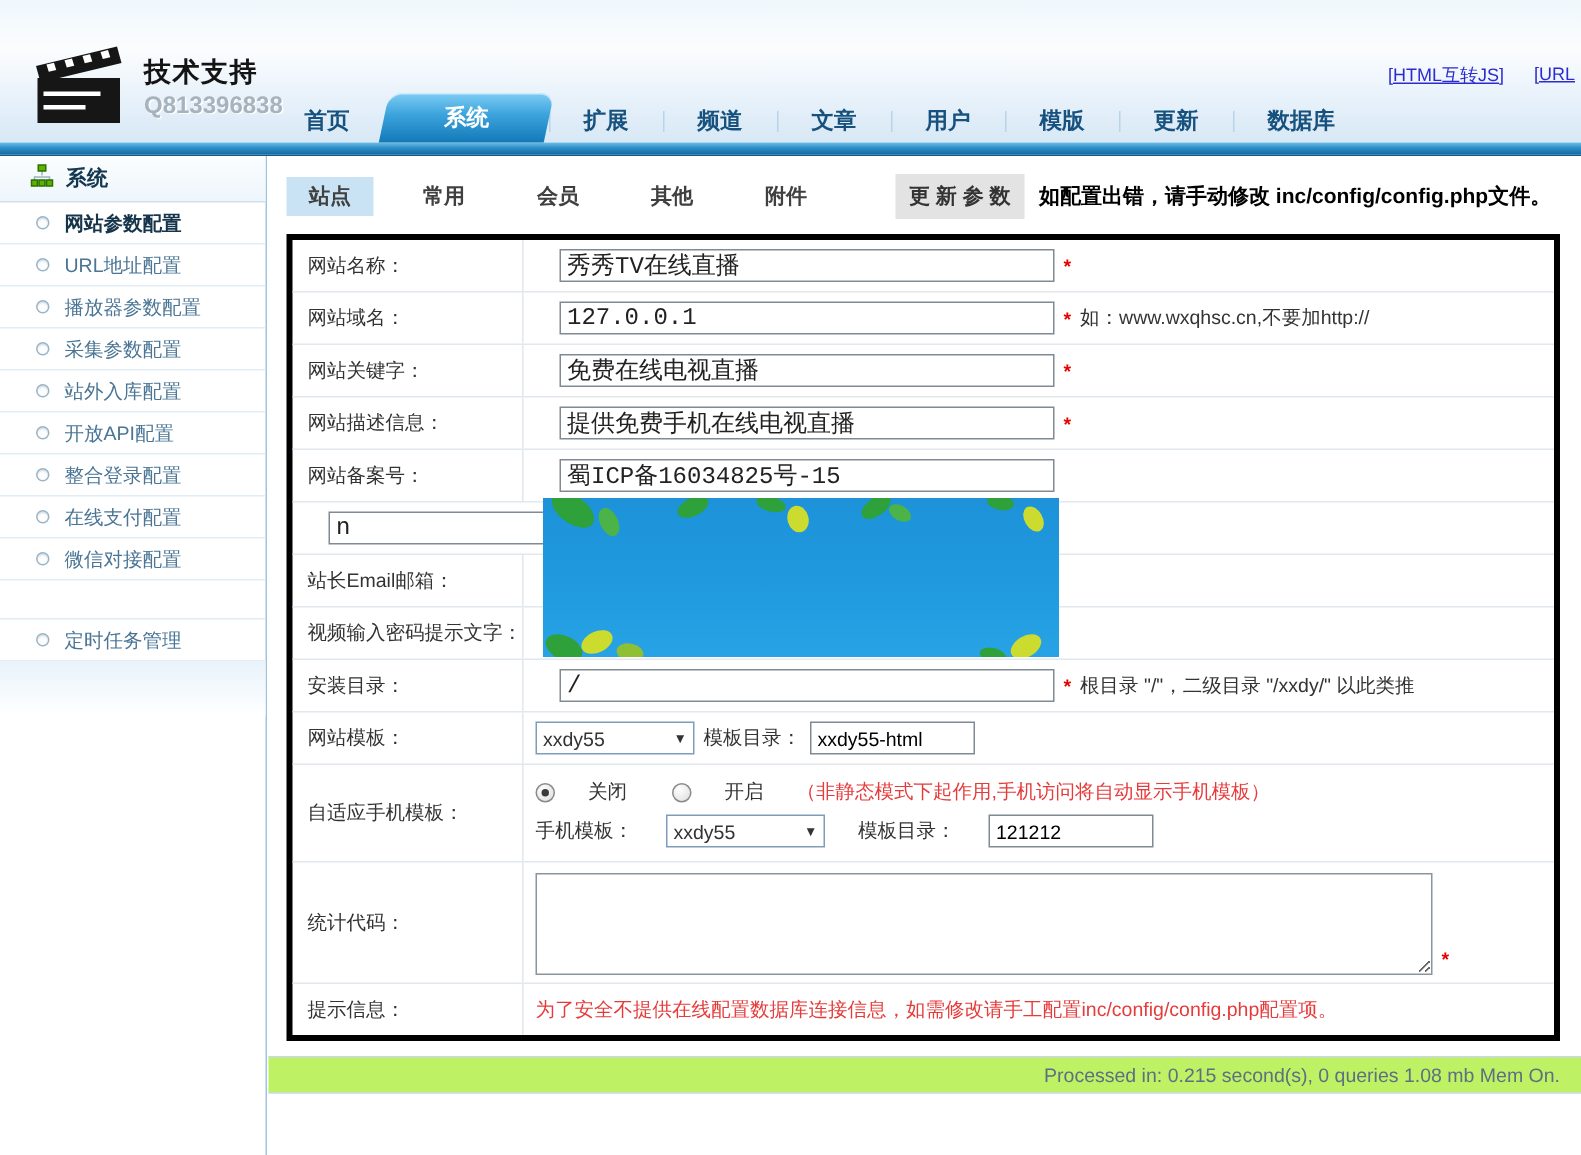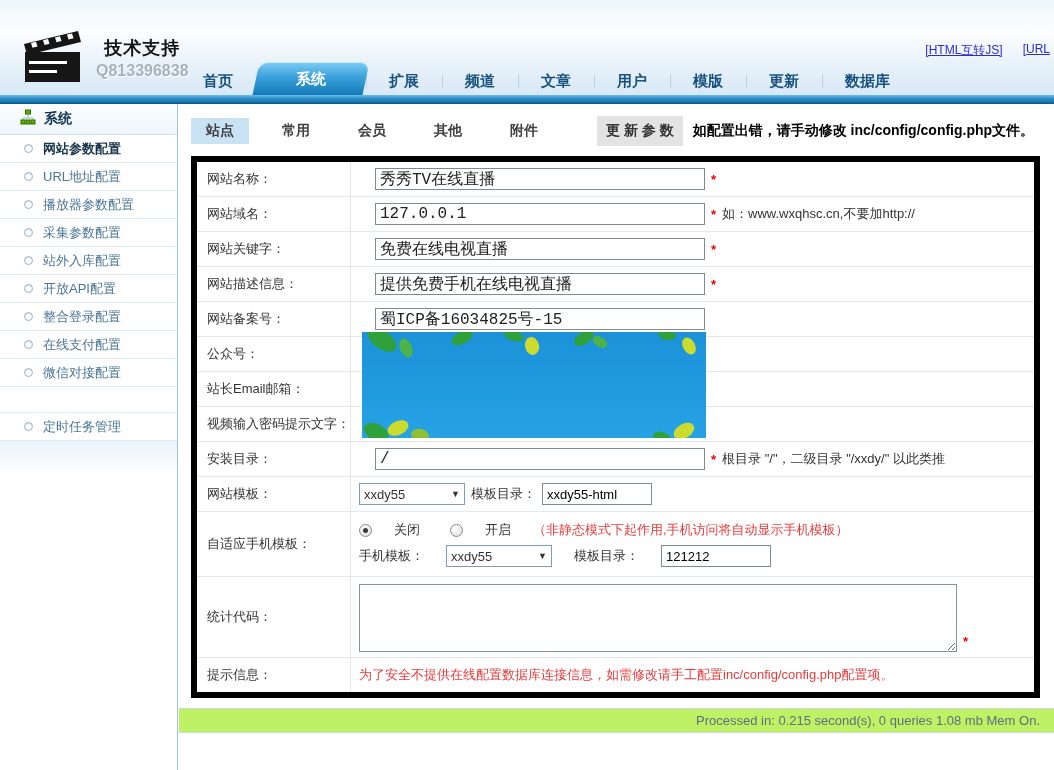--- a/index.html
+++ b/index.html
@@ -3,21 +3,21 @@
 <meta charset="utf-8">
 <style>
   html,body{margin:0;padding:0;}
   .page{position:relative;width:1054px;height:770px;overflow:hidden;background:#fff;
         font-family:"Liberation Sans","DejaVu Sans",sans-serif;}
 
   
   .header{position:absolute;top:0;left:0;width:1054px;height:95px;
           background:linear-gradient(180deg,#eff7fc 0%,#fbfdfe 35%,#e7f1fa 70%,#d7e8f5 100%);}
   .logo{position:absolute;left:22px;top:28px;display:flex;gap:10px;align-items:flex-start;}
-  .logo-texts{display:flex;flex-direction:column;margin-top:8px;align-items:center;}
+  .logo-texts{display:flex;flex-direction:column;margin-top:8px;}
   .logo-title{font-size:18px;font-weight:bold;color:#141414;letter-spacing:1px;}
   .logo-sub{font-size:16px;font-weight:bold;color:#a7b3bc;text-shadow:1px 1px 0 #fff;margin-top:2px;}
   .top-links{position:absolute;right:4px;top:42px;display:flex;gap:20px;font-size:12px;}
   .top-link{color:#2b2bd0;text-decoration:underline;cursor:pointer;white-space:nowrap;}
   .main-nav{position:absolute;left:180px;bottom:0;display:flex;align-items:flex-end;}
   .nav-item{position:relative;font-size:15px;font-weight:bold;color:#17517e;
             padding:0 23px;height:28px;line-height:28px;cursor:pointer;}
   .nav-item + .nav-item::before{content:'';position:absolute;left:0;top:7px;height:14px;width:1px;background:#b9d3e7;}
   .nav-item.active{height:33px;line-height:33px;padding:0 40px;color:#fff;z-index:1;}
   .nav-item.active::before{display:none;}
@@ -45,21 +45,21 @@
   
   .content{position:absolute;top:104px;left:179px;right:0;bottom:0;background:#fff;}
   .tabs-row{display:flex;align-items:center;padding:12px 0 0 12px;height:30px;}
   .ctab{min-width:34px;text-align:center;font-size:14px;font-weight:bold;color:#404040;
         padding:4px 12px;margin-right:18px;cursor:pointer;}
   .ctab.active{background:#c9e3f5;}
   .update-btn{margin-left:26px;background:#e3e3e3;border:none;font-size:14px;font-weight:bold;
               color:#333;padding:6px 9px;cursor:pointer;white-space:nowrap;font-family:inherit;}
   .notice{font-size:14px;font-weight:bold;color:#000;margin-left:10px;white-space:nowrap;}
 
-  .form{margin:10px 0 0 12px;width:849px;border:6px solid #000000;box-sizing:border-box;}
+  .form{margin:10px 0 0 12px;width:849px;border:4px solid #000000;box-sizing:border-box;}
   .frow{display:flex;border-bottom:1px solid #e2e8ee;min-height:34px;}
   .frow:last-child{border-bottom:none;}
   .flabel{flex:0 0 154px;border-right:1px solid #e2e8ee;display:flex;align-items:center;
           padding-left:10px;font-size:13px;color:#333;box-sizing:border-box;}
   .ffield{flex:1;display:flex;align-items:center;padding:5px 8px;gap:6px;font-size:13px;color:#333;}
   input.txt{width:320px;height:18px;border:1px solid #7f8a94;font-size:16px;padding:1px 4px;
             font-family:Liberation Mono, monospace;color:#222;background:#fff;margin-left:16px;}
   .star{color:#e60000;font-weight:bold;font-size:13px;}
   .hint{font-size:13px;color:#333;white-space:nowrap;}
   .fake-select{width:96px;height:20px;border:1px solid #7f9db9;display:inline-flex;align-items:center;
@@ -236,21 +236,20 @@
       </div>
 
       <div class="frow">
         <div class="flabel">网站备案号：</div>
         <div class="ffield">
           <input class="txt" value="蜀ICP备16034825号-15" style="">
         </div>
       </div>
 
       <div class="frow">
-        <div class="flabel">公众号：</div>
         <div class="ffield">
           <input class="txt" value="n" style="">
         </div>
       </div>
 
       <div class="frow">
         <div class="flabel">站长Email邮箱：</div>
         <div class="ffield">
           <input class="txt" value="s" style="">
         </div>

